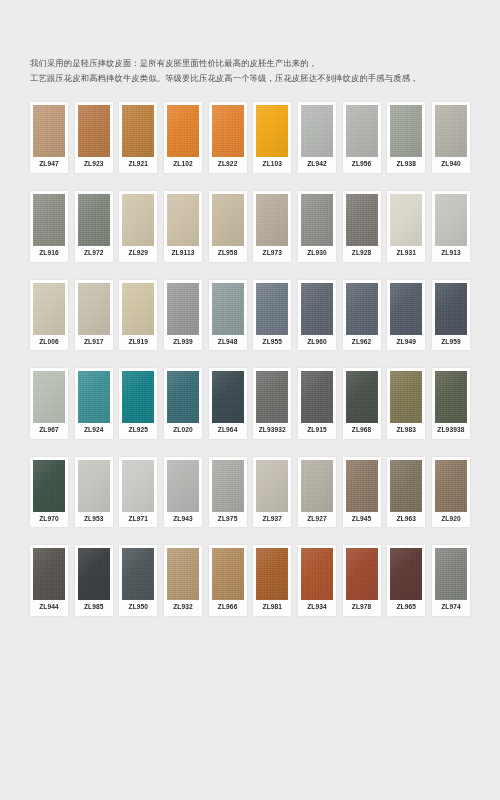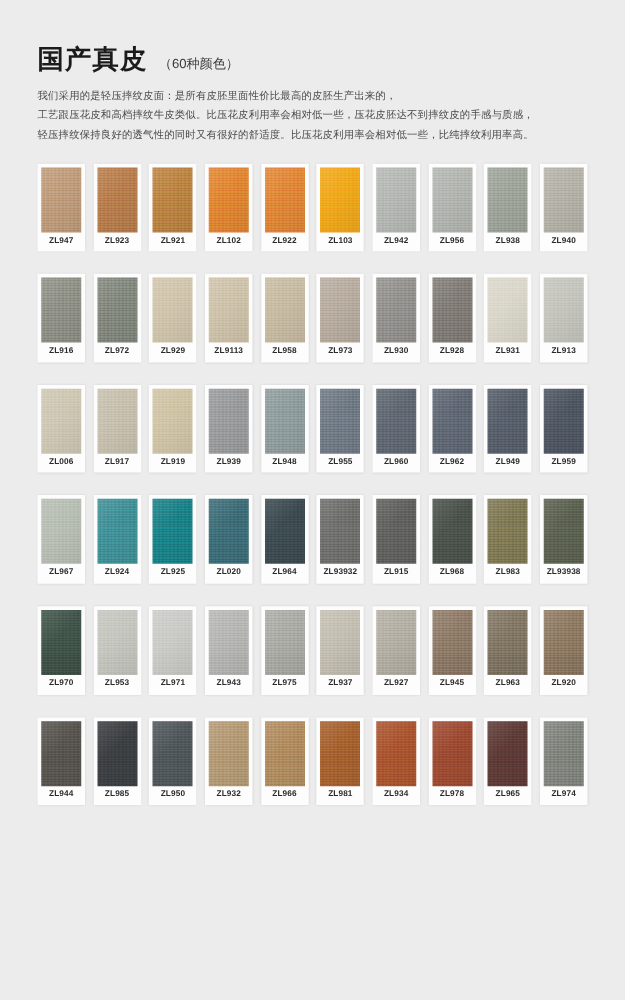--- a/index.html
+++ b/index.html
@@ -41,21 +41,21 @@
     line-height: 1.1;
   }
   .title-count {
     font-size: 10.5px;
     color: #3a3a3a;
     font-weight: normal;
     letter-spacing: 0px;
   }
 
   .desc {
-    margin-top: 10px;
+    margin-top: 20px;
   }
   .desc-line {
     font-size: 8.3px;
     line-height: 15.2px;
     color: #4a4a4a;
     letter-spacing: 0.15px;
     white-space: nowrap;
   }
 
   
@@ -122,28 +122,23 @@
     line-height: 1;
     white-space: nowrap;
   }
 </style>
 </head>
 <body>
 
 <div class="page">
 
   <div class="header">
-    <div class="title-line">
-      <span class="title">国产真皮</span>
-      <span class="title-count">（60种颜色）</span>
-    </div>
     <div class="desc">
       <div class="desc-line">我们采用的是轻压摔纹皮面：是所有皮胚里面性价比最高的皮胚生产出来的，</div>
-      <div class="desc-line">工艺跟压花皮和高档摔纹牛皮类似。比压花皮利用率会相对低一些，压花皮胚达不到摔纹皮的手感与质感，</div>
-      <div class="desc-line">轻压摔纹保持良好的透气性的同时又有很好的舒适度。比压花皮利用率会相对低一些，比纯摔纹利用率高。</div>
+      <div class="desc-line">工艺跟压花皮和高档摔纹牛皮类似。等级要比压花皮高一个等级，压花皮胚达不到摔纹皮的手感与质感，</div>
     </div>
   </div>
 
   <div class="grid">
       <div class="row">
         <div class="card">
           <div class="chip" style="background: rgb(189, 152, 119);"></div>
           <span class="code">ZL947</span>
         </div>
         <div class="card">

